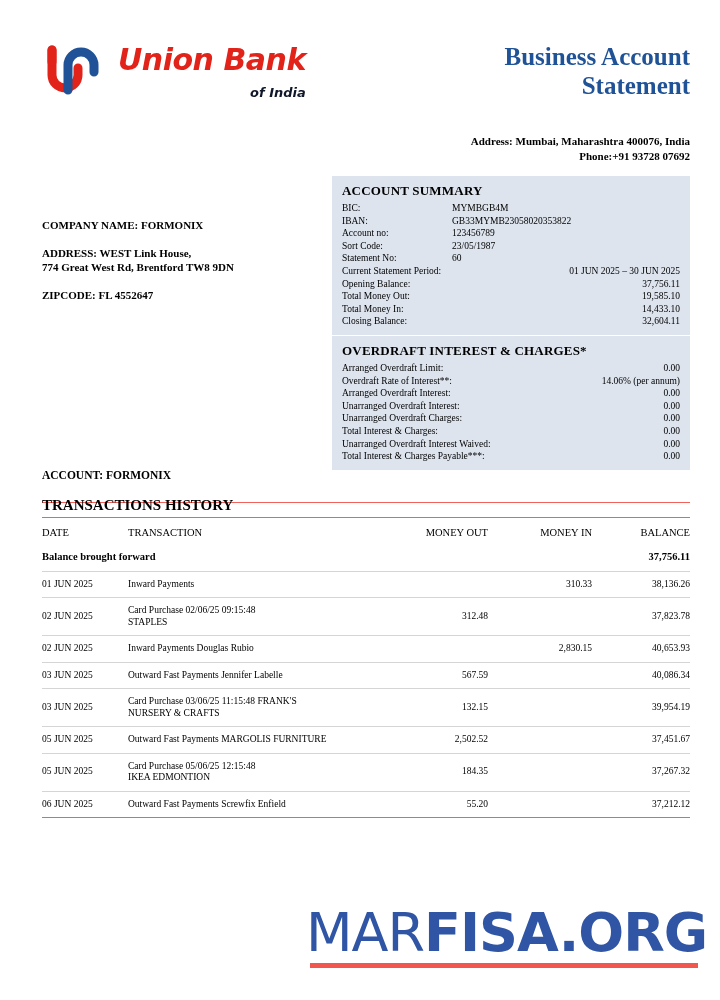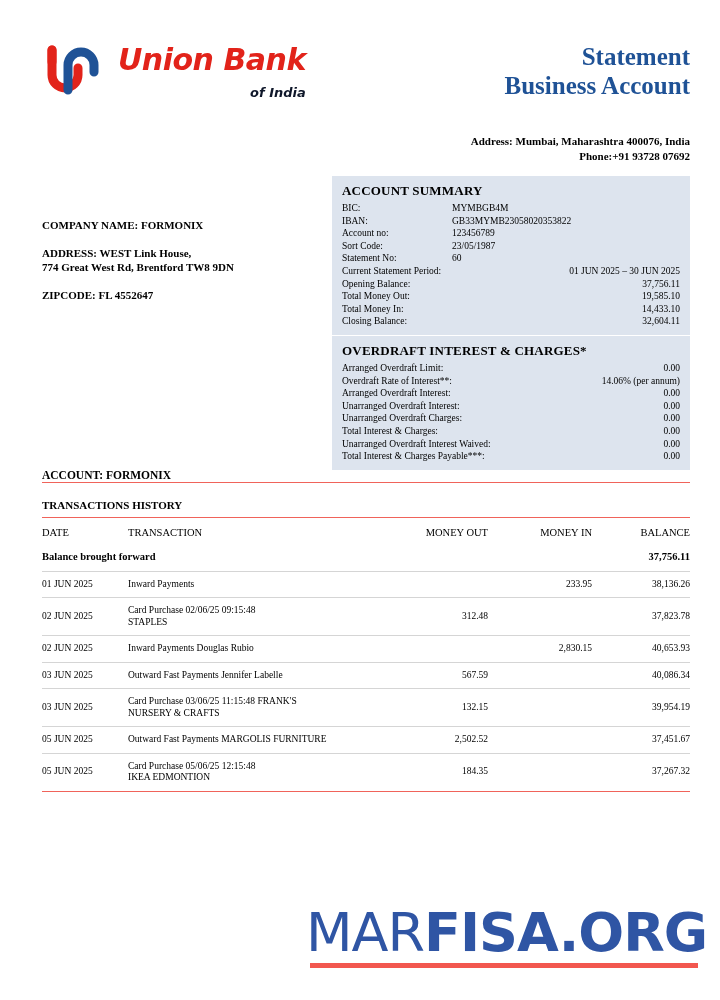--- a/index.html
+++ b/index.html
@@ -139,30 +139,30 @@
   }
 
   
   .acct-bar {
     position: absolute;
     left: 42px;
     top: 468px;
     width: 648px;
     font-size: 11.5px;
     font-weight: bold;
-    padding-bottom: 0;
+    padding-bottom: 20px;
     border-bottom: 1.3px solid #f0635a;
     line-height: 14px;
   }
   .hist-bar {
     position: absolute;
     left: 42px;
     top: 492px;
     width: 648px;
-    font-size: 11px;
+    font-size: 15px;
     font-weight: bold;
     padding-bottom: 5px;
     border-bottom: 1.3px solid #f0635a;
     line-height: 14px;
     padding-top: 6px;
   }
 
   .txn-wrap {
     position: absolute;
     left: 42px;
@@ -251,22 +251,22 @@
         <path d="M14 8 L14 20" fill="none" stroke="#e2231a" stroke-width="9" stroke-linecap="round"></path>
       </svg>
     </span>
     <span class="logo-words">
       <div class="logo-title">Union Bank</div>
       <div class="logo-sub">of India</div>
     </span>
   </div>
 
   <div class="doc-title">
+    <div>Business Account</div>
     <div>Statement</div>
-    <div>Business Account</div>
   </div>
 </div>
 
 <div class="bank-contact">
   <div>Address: Mumbai, Maharashtra 400076, India</div>
   <div>Phone:+91 93728 07692</div>
 </div>
 
 <div class="customer">
   <div class="grp">COMPANY NAME: FORMONIX</div>
@@ -388,21 +388,21 @@
         <td class="d-out"></td>
         <td class="d-in"></td>
         <td class="d-bal">37,756.11</td>
       </tr>
     <tr class="txrow first">
           <td class="d-date">01 JUN 2025</td>
           <td class="d-desc">
             <div>Inward Payments</div>
           </td>
           <td class="d-out"></td>
-          <td class="d-in">233.95</td>
+          <td class="d-in">310.33</td>
           <td class="d-bal">38,136.26</td>
         </tr>
         <tr class="txrow">
           <td class="d-date">02 JUN 2025</td>
           <td class="d-desc">
             <div>Card Purchase 02/06/25 09:15:48</div>
             <div>STAPLES</div>
           </td>
           <td class="d-out">312.48</td>
           <td class="d-in"></td>
@@ -448,20 +448,29 @@
         <tr class="txrow">
           <td class="d-date">05 JUN 2025</td>
           <td class="d-desc">
             <div>Card Purchase 05/06/25 12:15:48</div>
             <div>IKEA EDMONTION</div>
           </td>
           <td class="d-out">184.35</td>
           <td class="d-in"></td>
           <td class="d-bal">37,267.32</td>
         </tr>
+        <tr class="txrow">
+          <td class="d-date">06 JUN 2025</td>
+          <td class="d-desc">
+            <div>Outward Fast Payments Screwfix Enfield</div>
+          </td>
+          <td class="d-out">55.20</td>
+          <td class="d-in"></td>
+          <td class="d-bal">37,212.12</td>
+        </tr>
       </tbody>
   </table>
   <div class="txn-bottom-rule"></div>
 </div>
 
 <div class="footer-brand">
   <div class="footer-text"><span class="lite">MAR</span><span>FISA</span><span>.ORG</span></div>
   <div class="footer-rule"></div>
 </div>
 

